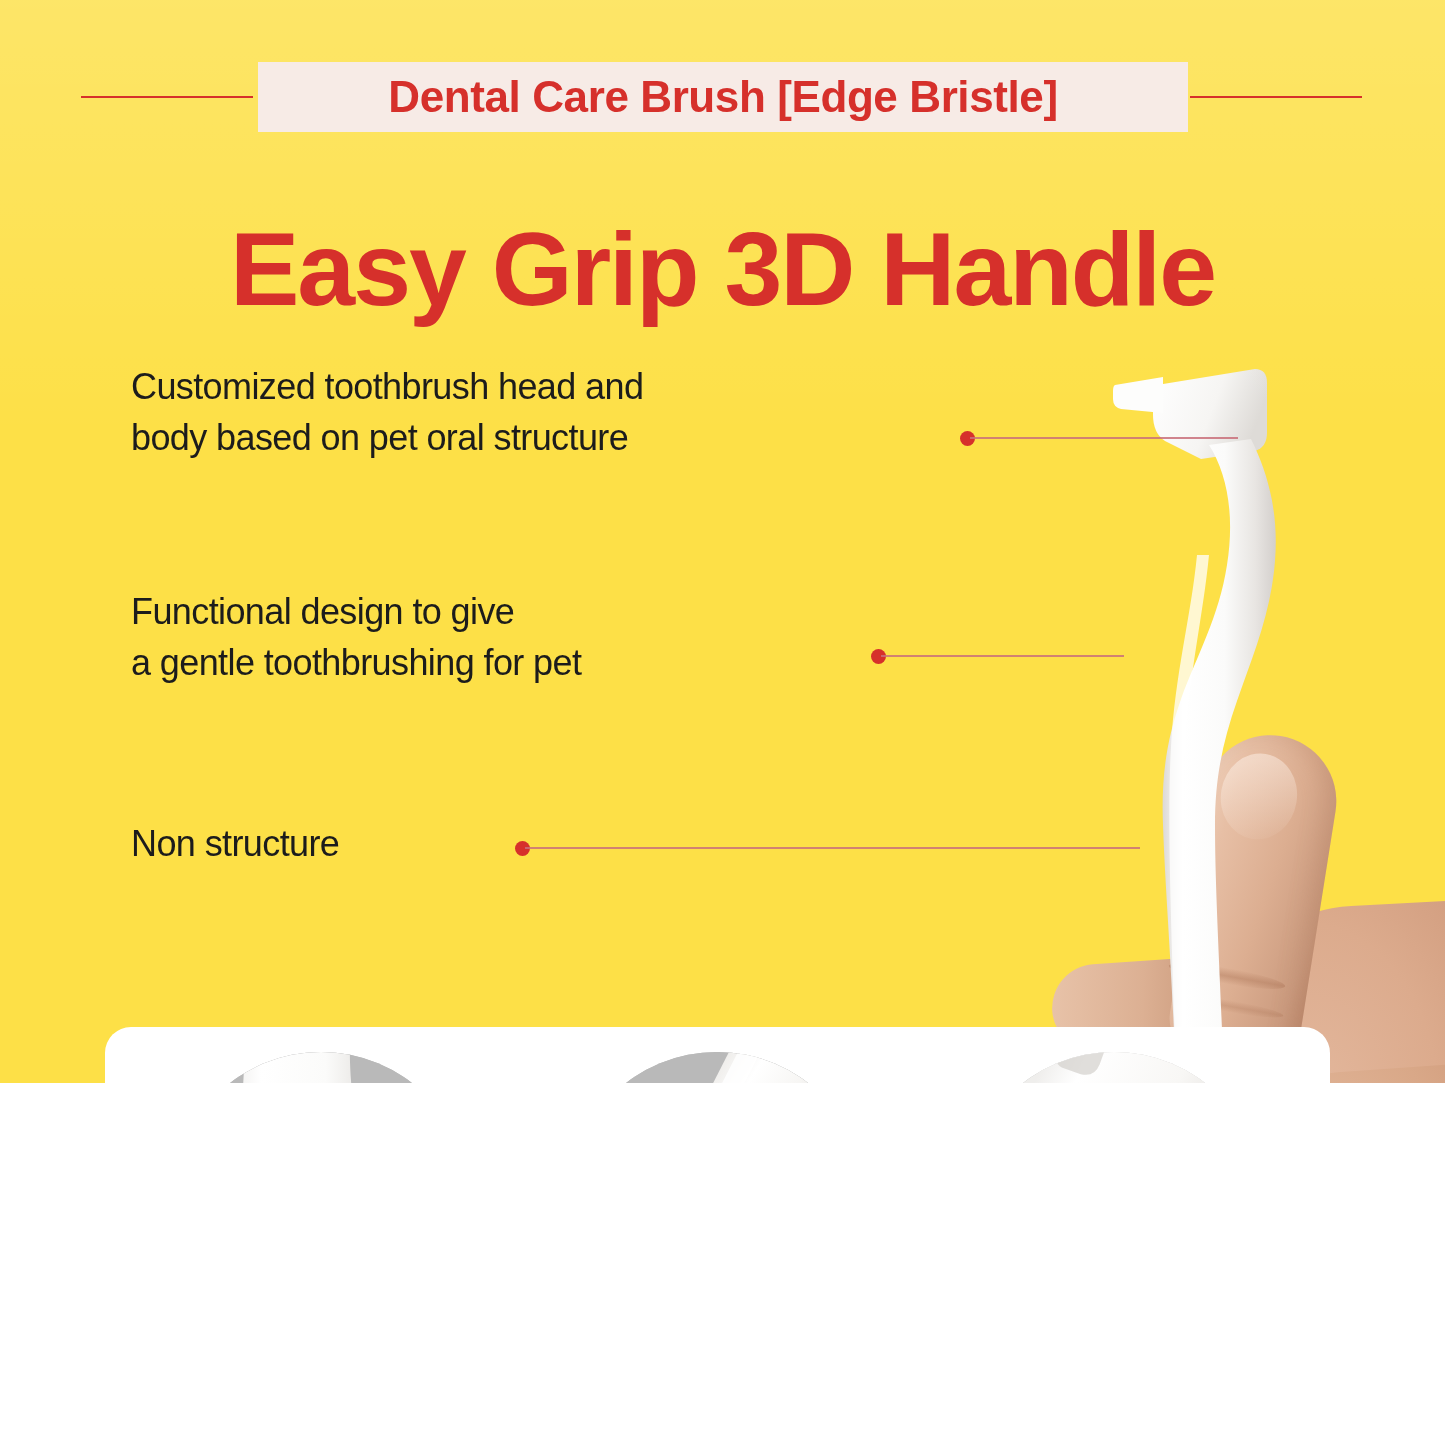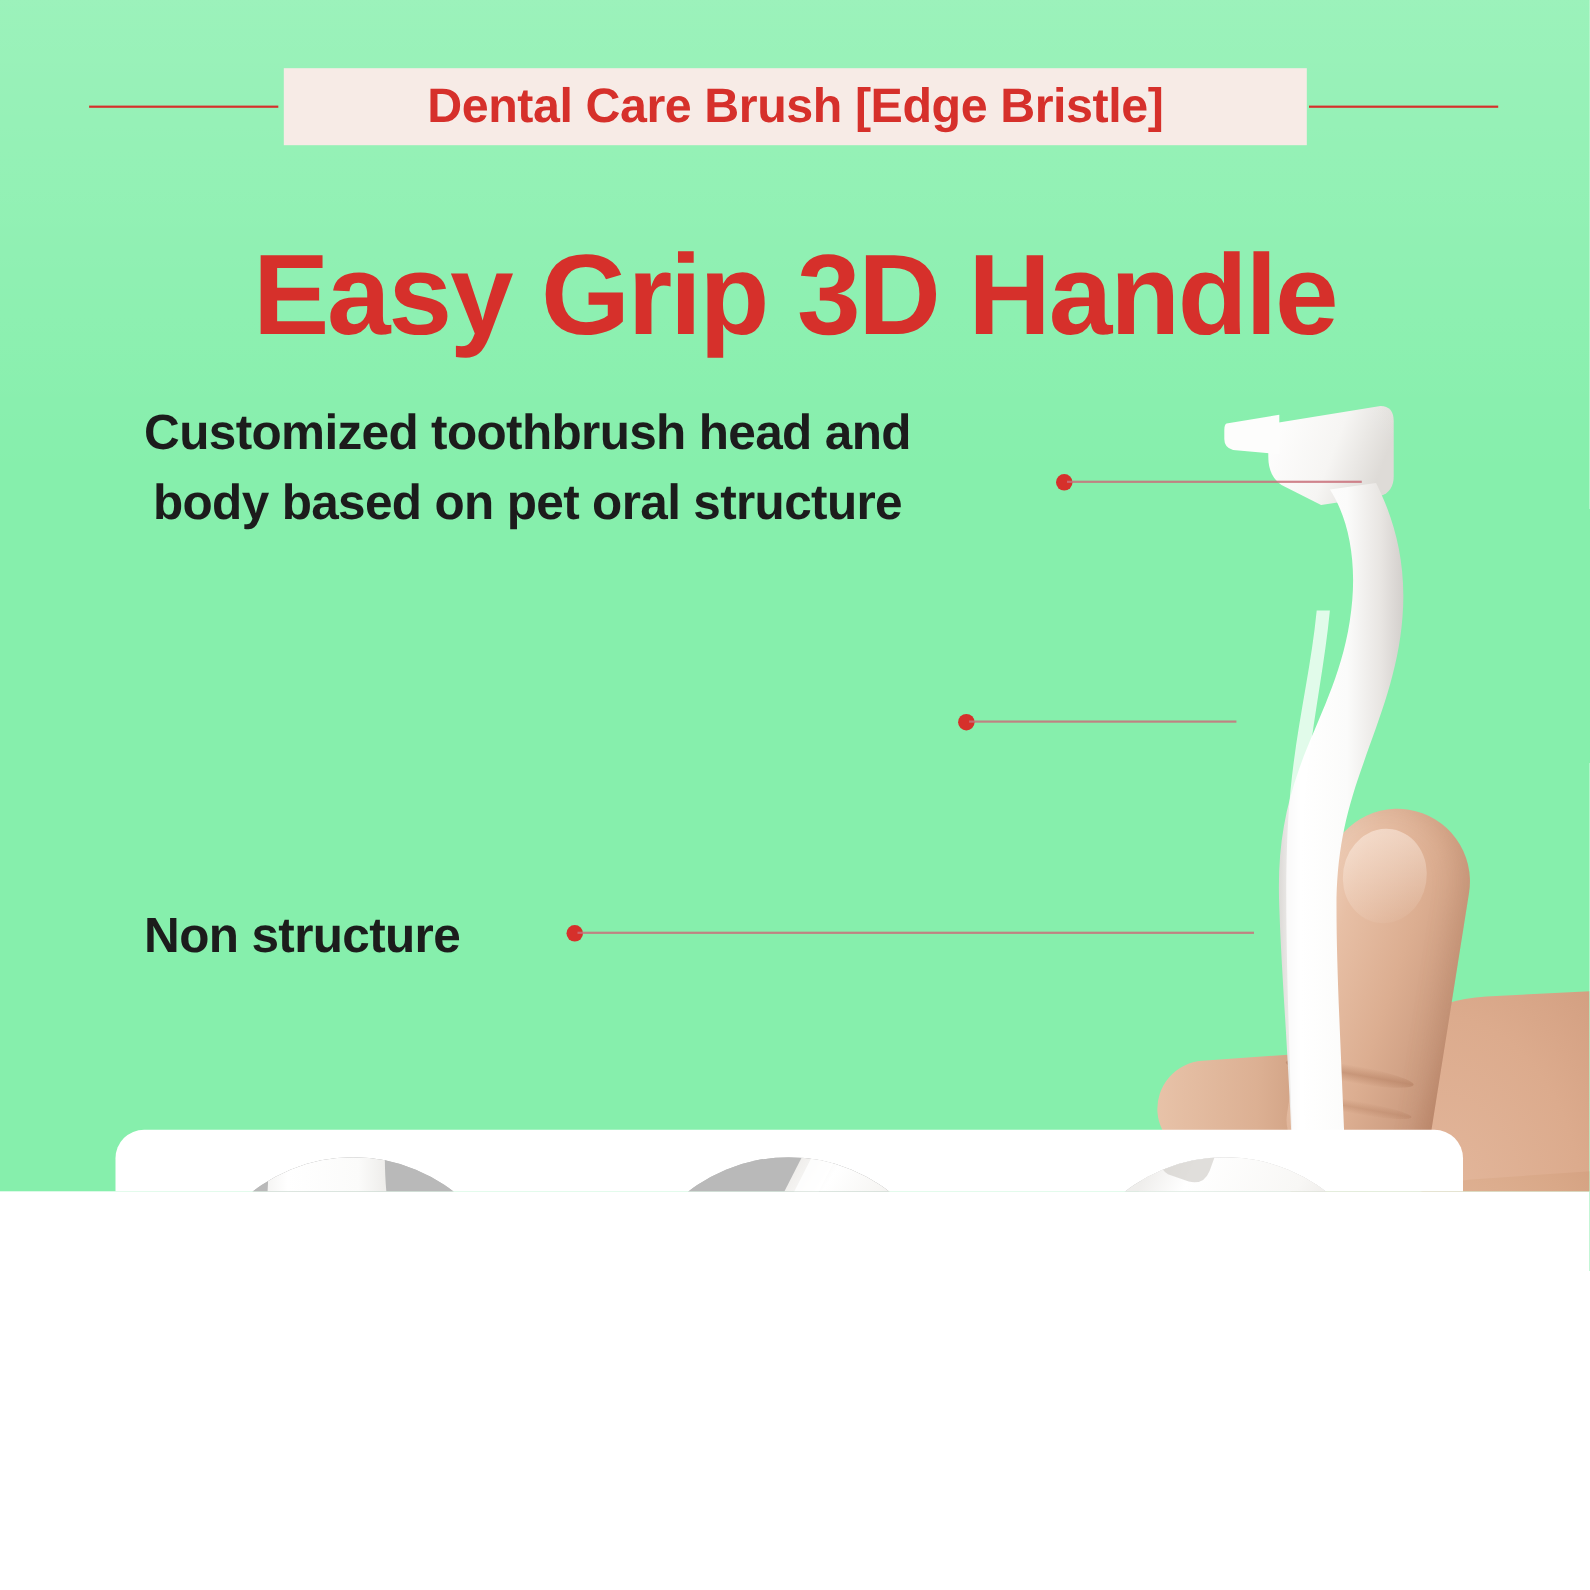--- a/index.html
+++ b/index.html
@@ -10,21 +10,21 @@
     width: 1445px;
     height: 1445px;
     overflow: hidden;
     font-family: "Liberation Sans", sans-serif;
   }
 
   #page {
     position: relative;
     width: 1445px;
     height: 1083px;
-    background: #86efac;
+    background: #fde047;
     overflow: hidden;
   }
 
   
   .photo-layer {
     position: absolute;
     inset: 0;
     overflow: hidden;
   }
 
@@ -160,26 +160,25 @@
     line-height: 1.05;
     font-weight: 700;
     letter-spacing: -2px;
     white-space: nowrap;
   }
 
   
   .feature {
     position: absolute;
     color: #1c1c1c;
-    font-size: 45px;
+    font-size: 36px;
     line-height: 1.42;
-    font-weight: 700;
+    font-weight: 400;
     letter-spacing: -0.6px;
     white-space: pre-line;
-    text-align: center;
   }
   .feature.f1 { left: 131px; top: 361px; }
   .feature.f2 { left: 131px; top: 586px; }
   .feature.f3 { left: 131px; top: 818px; }
 
   
   .leader { position: absolute; height: 20px; }
   .leader .dot {
     position: absolute;
     left: 0;
@@ -303,20 +302,22 @@
 
   <div class="eyebrow-band"></div>
   <div class="eyebrow-rule left"></div>
   <div class="eyebrow-rule right"></div>
   <div class="eyebrow-text">Dental Care Brush [Edge Bristle]</div>
 
   <h1 class="headline">Easy Grip 3D Handle</h1>
 
   <div class="feature f1">Customized toothbrush head and
 body based on pet oral structure</div>
+  <div class="feature f2">Functional design to give
+a gentle toothbrushing for pet</div>
   <div class="feature f3">Non structure</div>
 
   <div class="leader l1">
     <span class="dot"></span>
     <span class="line"></span>
   </div>
   <div class="leader l2">
     <span class="dot"></span>
     <span class="line"></span>
   </div>

